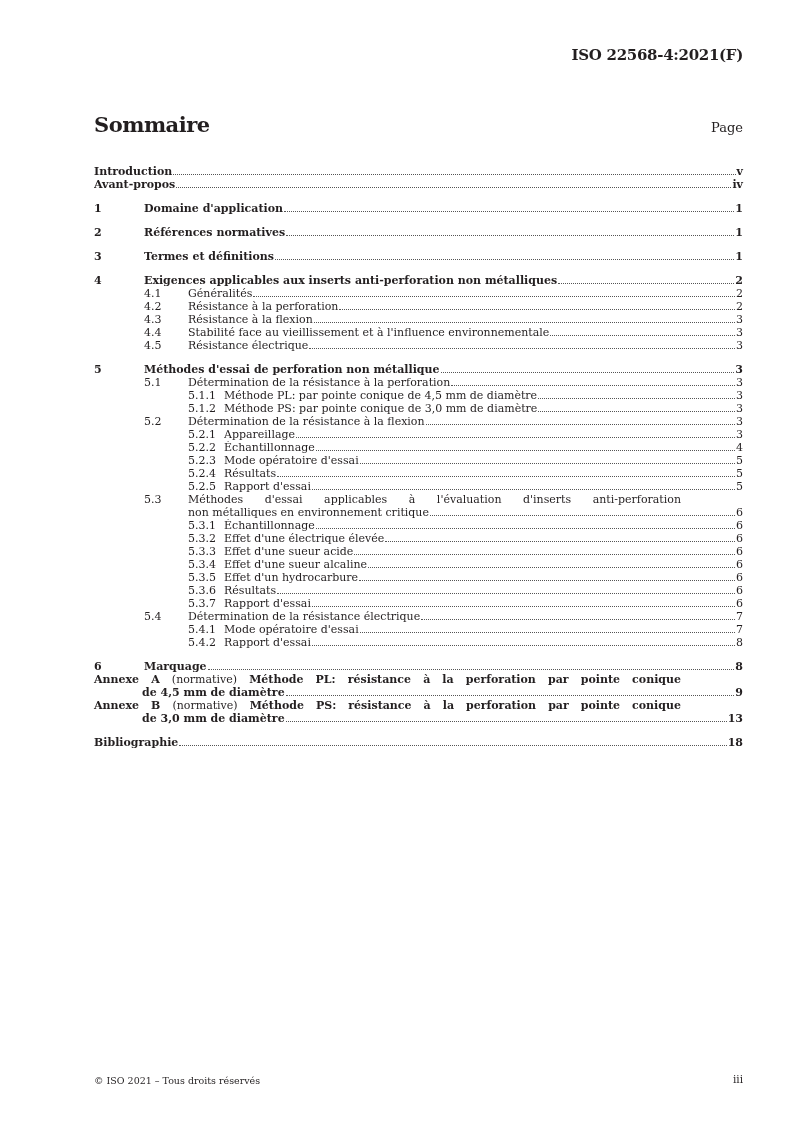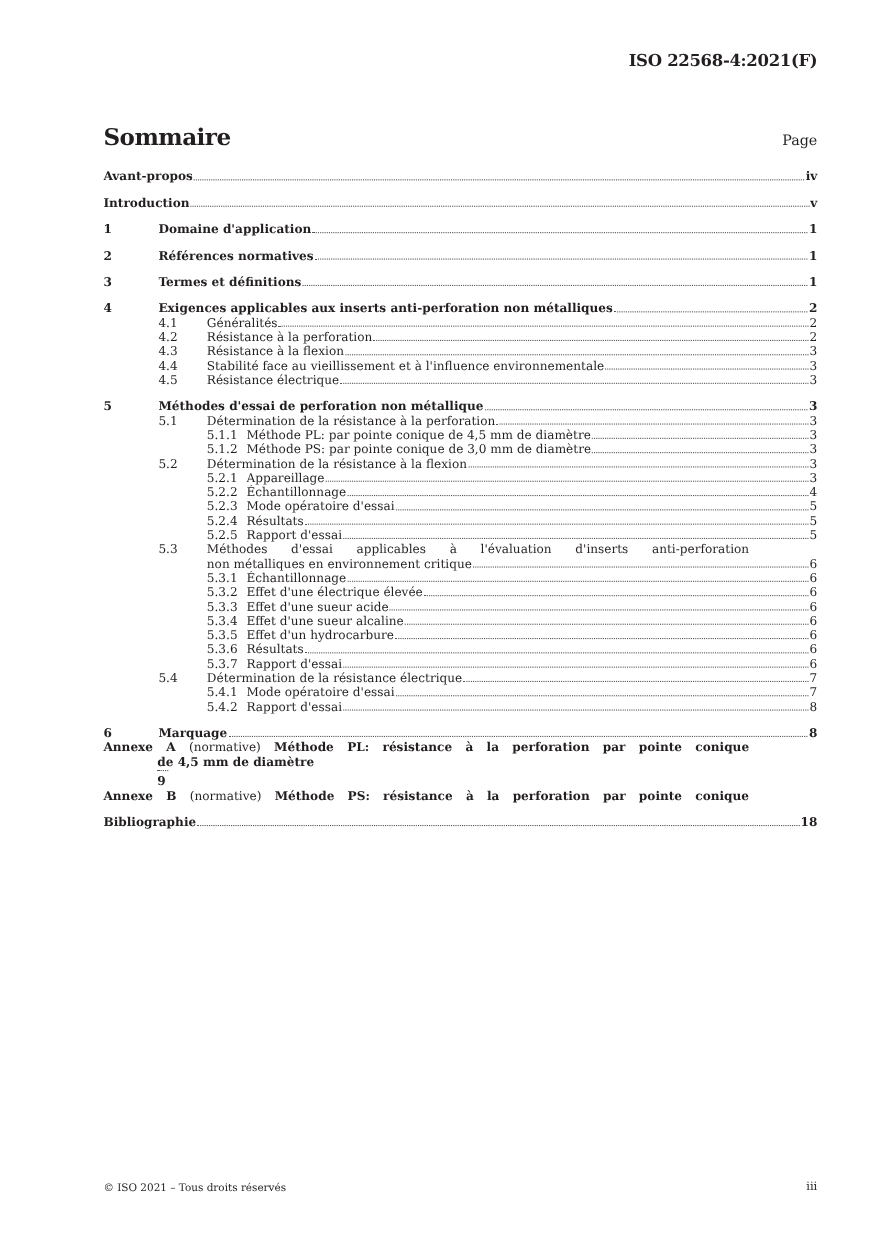--- a/index.html
+++ b/index.html
@@ -30,45 +30,45 @@
     .wrap-first { text-align: justify; text-align-last: justify; padding-right: 62px; }
     .wrap-second { display: flex; align-items: baseline; }
     .l1.wrapblock { padding-left: 50px; }
     .l1.wrapblock .wrap-first { display: flex; }
     .l1.wrapblock .wrap-first .num { width: 44px; }
     .l1.wrapblock .wrap-first .txt { flex: 1 1 auto; text-align: justify; text-align-last: justify; }
     .l1.wrapblock .wrap-second { padding-left: 44px; }
     .annex { font-weight: bold; }
     .annex .wrap-first { display: block; padding-right: 62px; text-align: justify; text-align-last: justify; }
     .annex .normative { font-weight: normal; }
-    .annex .wrap-second { padding-left: 48px; flex-direction: column; }
+    .annex .wrap-second { padding-left: 48px; }
     .footer-left { position: absolute; top: 1075px; left: 94px; font-size: 9.5px; }
     .footer-right { position: absolute; top: 1073px; right: 50px; font-size: 10.5px; }
   </style>
 </head>
 <body>
 
 <div class="std-id">ISO 22568-4:2021(F)</div>
 
 <div class="title-row">
   <div class="title">Sommaire</div>
   <div class="page-label">Page</div>
 </div>
 
 <div class="toc">
 
+  <div class="entry l0">
+    <span class="txt">Introduction</span>
+    <span class="leader"></span>
+    <span class="pg">v</span>
+  </div>
   <div class="entry l0 first">
     <span class="txt">Avant-propos</span>
     <span class="leader"></span>
     <span class="pg">iv</span>
-  </div>
-  <div class="entry l0">
-    <span class="txt">Introduction</span>
-    <span class="leader"></span>
-    <span class="pg">v</span>
   </div>
   <div class="entry l0">
     <span class="num">1</span>
     <span class="txt">Domaine d'application</span>
     <span class="leader"></span>
     <span class="pg">1</span>
   </div>
   <div class="entry l0">
     <span class="num">2</span>
     <span class="txt">Références normatives</span>
@@ -271,20 +271,25 @@
       <span class="pg">9</span>
     </div>
   </div>
 
   <div class="entry wrap annex">
     <div class="wrap-first">
       <span>Annexe B</span>
       <span class="normative">(normative)</span>
       <span>Méthode PS: résistance à la perforation par pointe conique</span>
     </div>
+    <div class="wrap-second">
+      <span class="txt">de 3,0 mm de diamètre</span>
+      <span class="leader"></span>
+      <span class="pg">13</span>
+    </div>
   </div>
 
   <div class="entry l0">
     <span class="txt">Bibliographie</span>
     <span class="leader"></span>
     <span class="pg">18</span>
   </div>
 </div>
 
 <div class="footer-left">© ISO 2021 – Tous droits réservés</div>

